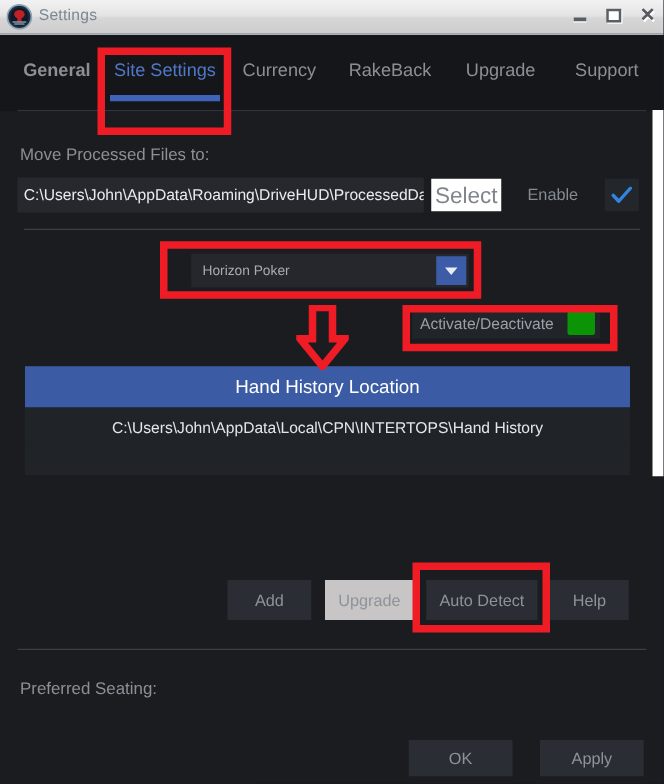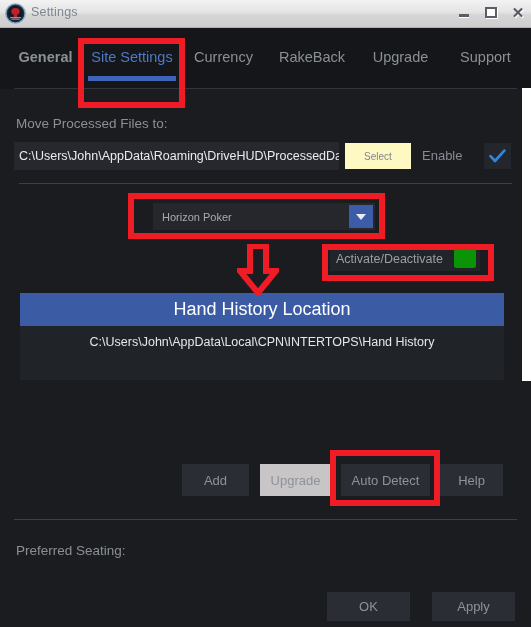--- a/index.html
+++ b/index.html
@@ -150,24 +150,24 @@
     padding: 0 5px;
     outline: none;
     overflow: hidden;
     white-space: nowrap;
     display: flex;
     align-items: center;
   }
   .btn-select {
     position: absolute;
     left: 331px; top: 1px;
-    width: 66px; height: 26px;
-    background: #fef9c3;
+    width: 56px; height: 26px;
+    background: #ffffff;
     color: #80858c;
-    font-size: 10px;
+    font-size: 18px;
     display: flex;
     align-items: center;
     justify-content: center;
     cursor: pointer;
   }
   .lbl-enable {
     position: absolute;
     left: 408px; top: 6px;
     font-size: 13px;
     color: #868b92;
@@ -249,21 +249,21 @@
     border-radius: 2px;
   }
 
   
   .hhhead {
     position: absolute;
     left: 20px; top: 204px;
     width: 484px; height: 33px;
     background: #3b5ca5;
     color: #ffffff;
-    font-size: 18px;
+    font-size: 15px;
     display: flex;
     align-items: center;
     justify-content: center;
     cursor: pointer;
   }
   .hhrow {
     position: absolute;
     left: 20px; top: 237px;
     width: 484px; height: 31px;
     background: #202328;

